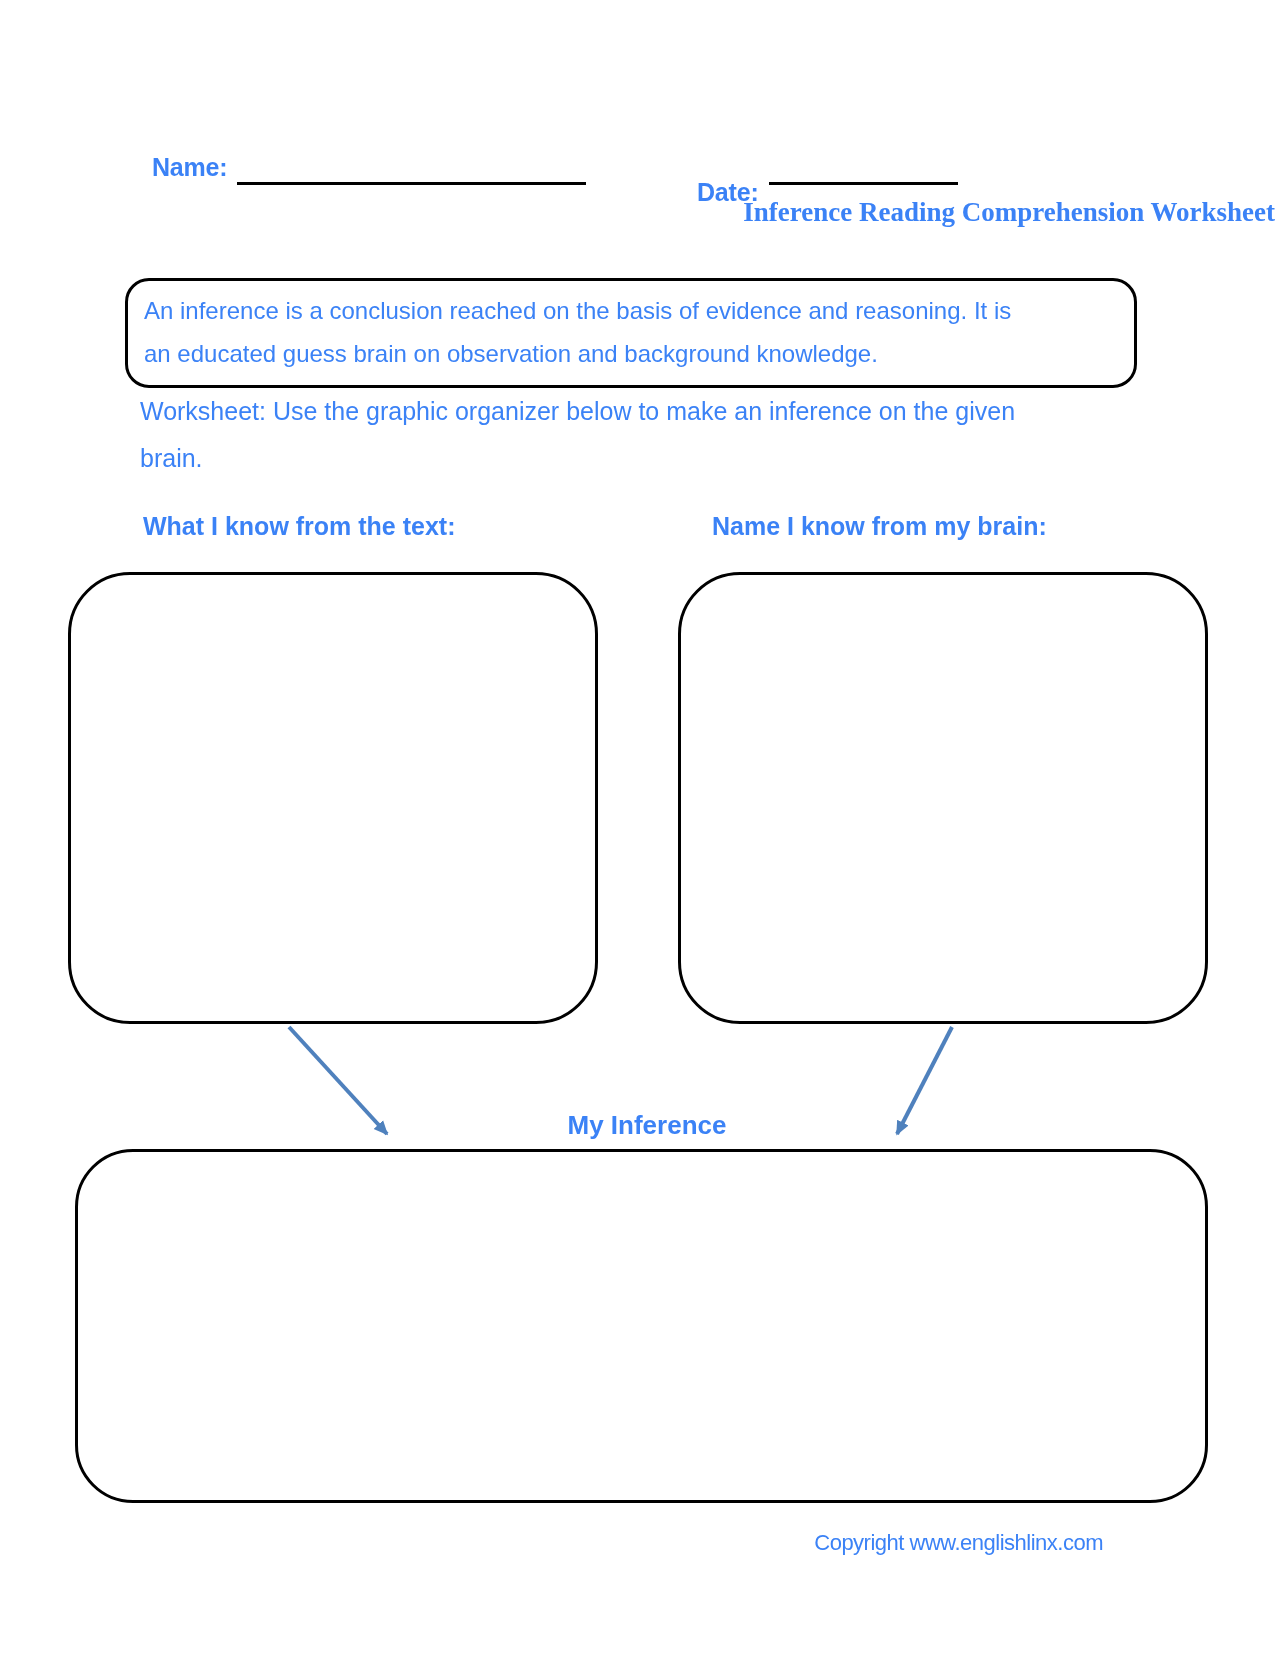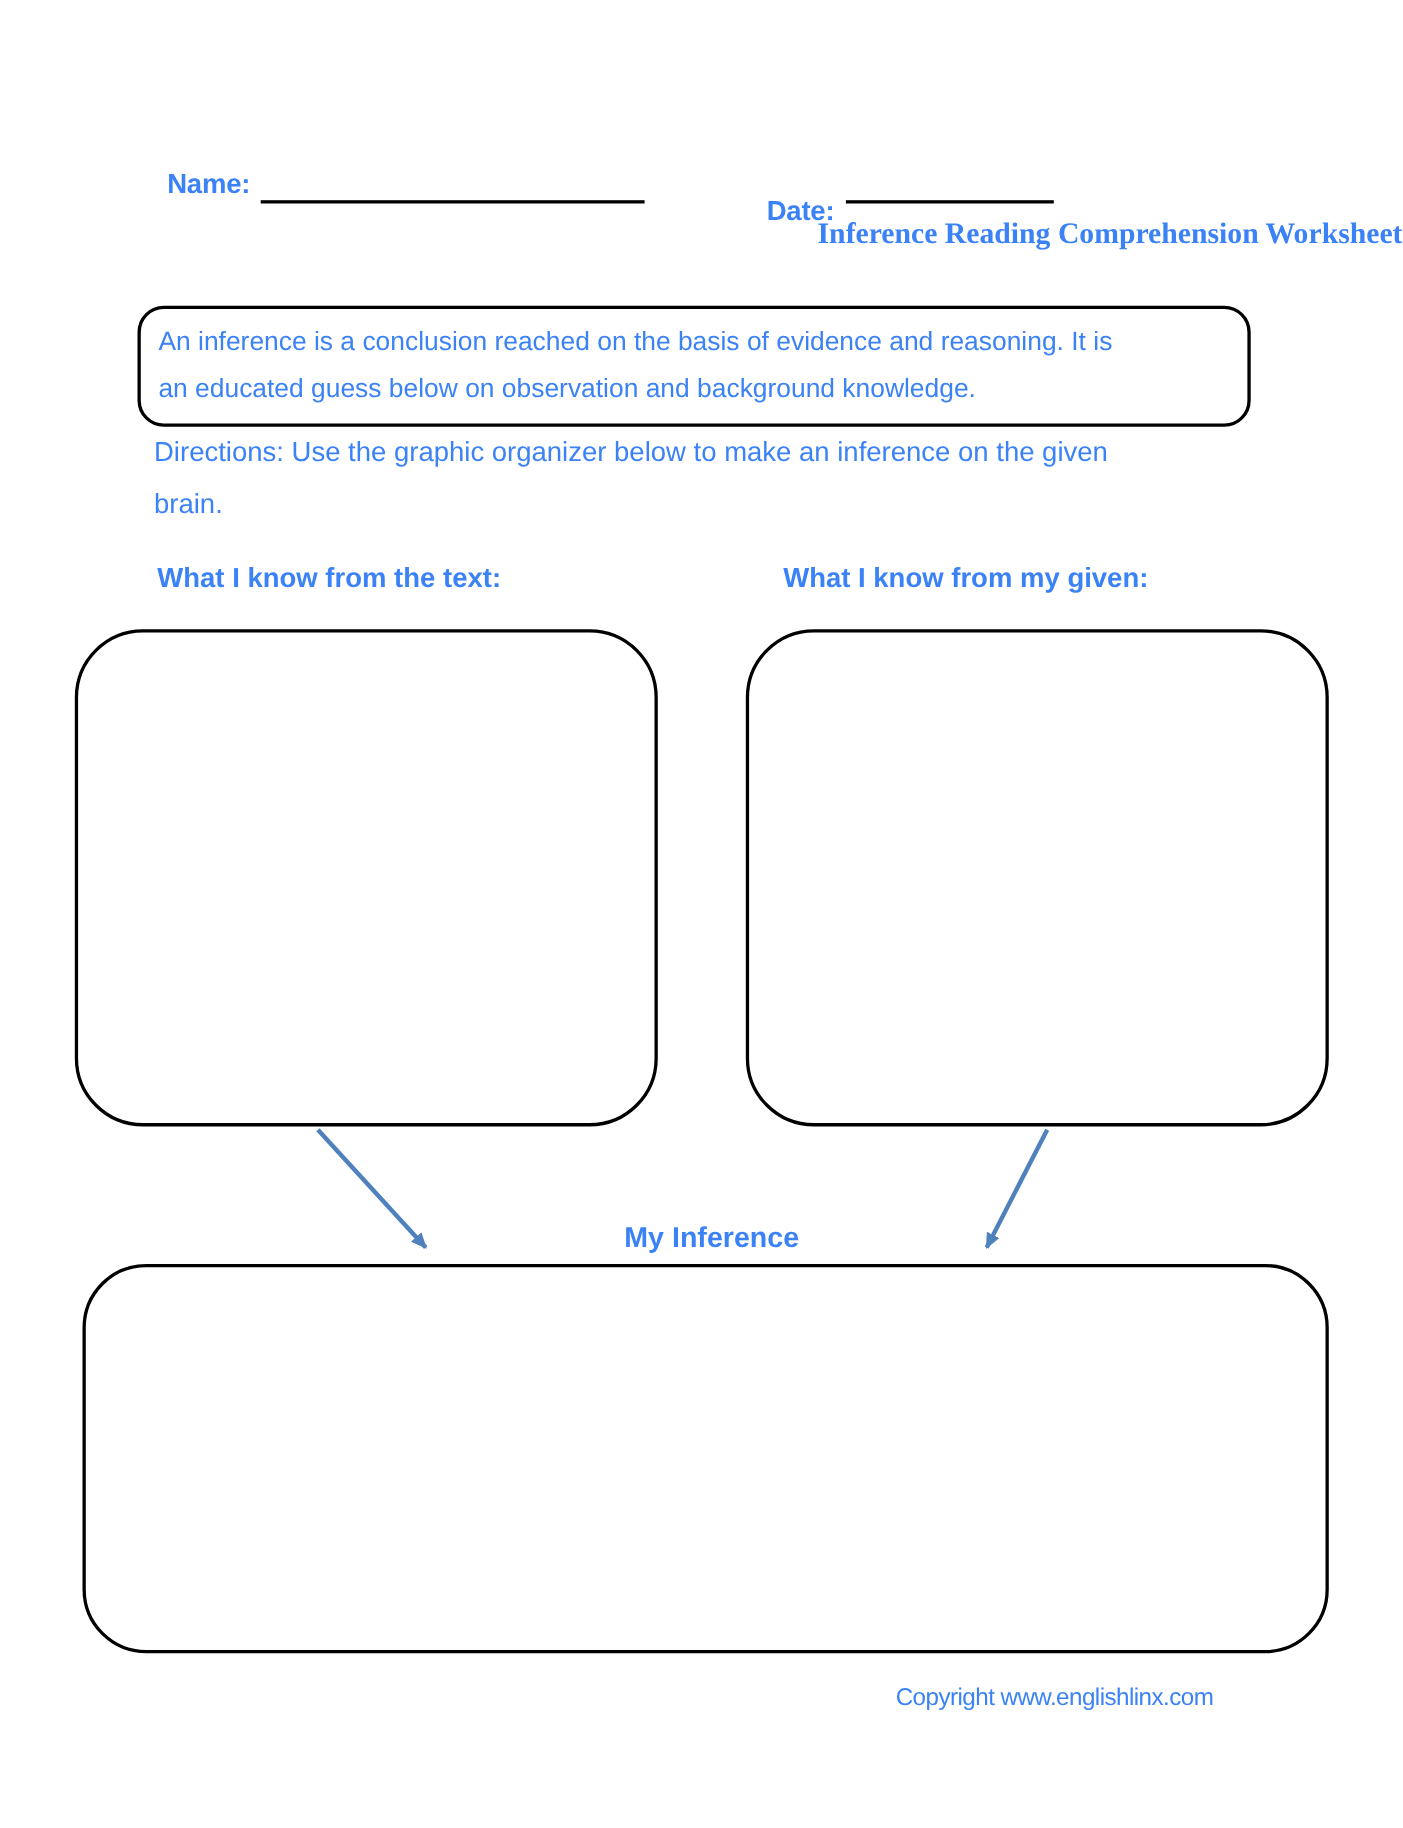--- a/index.html
+++ b/index.html
@@ -121,30 +121,30 @@
   <span class="abs hdr-label" style="left:152px; top:153px;">Name:</span>
   <div class="abs fill-line" style="left:237px; top:155px; width:349px;"></div>
 
   <span class="abs hdr-label" style="left:697px; top:153px;margin-top:25px;">Date:</span>
   <div class="abs fill-line" style="left:769px; top:155px; width:189px;"></div>
 
   <div class="abs doc-title">Inference Reading Comprehension Worksheet</div>
 
   <div class="abs def-box">
     <div class="line">An inference is a conclusion reached on the basis of evidence and reasoning. It is</div>
-    <div class="line">an educated guess below on observation and background knowledge.</div>
+    <div class="line">an educated guess brain on observation and background knowledge.</div>
   </div>
 
   <div class="abs directions">
-    <div class="line">Directions: Use the graphic organizer below to make an inference on the given</div>
+    <div class="line">Worksheet: Use the graphic organizer below to make an inference on the given</div>
     <div class="line">brain.</div>
   </div>
 
   <span class="abs box-label" style="left:143px;">What I know from the text:</span>
-  <span class="abs box-label" style="left:712px;">What I know from my given:</span>
+  <span class="abs box-label" style="left:712px;">Name I know from my brain:</span>
 
   <div class="abs big-box side-box" style="left:68px;"></div>
   <div class="abs big-box side-box" style="left:678px;"></div>
 
   <svg class="abs arrows-svg" viewBox="0 0 1275 1662" xmlns="http://www.w3.org/2000/svg">
     <defs>
       <marker id="arrowhead" viewBox="0 0 10 10" refX="8" refY="5" markerWidth="4" markerHeight="4" orient="auto-start-reverse">
         <path d="M 0 1 L 9 5 L 0 9 z" fill="#4f81bd"></path>
       </marker>
     </defs>

